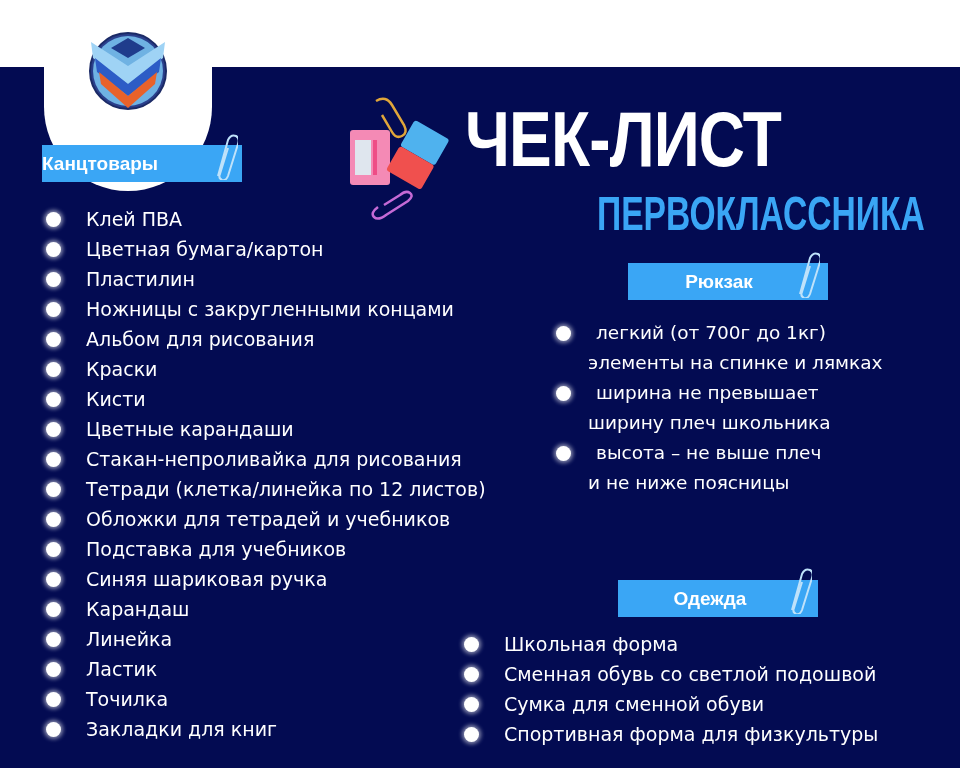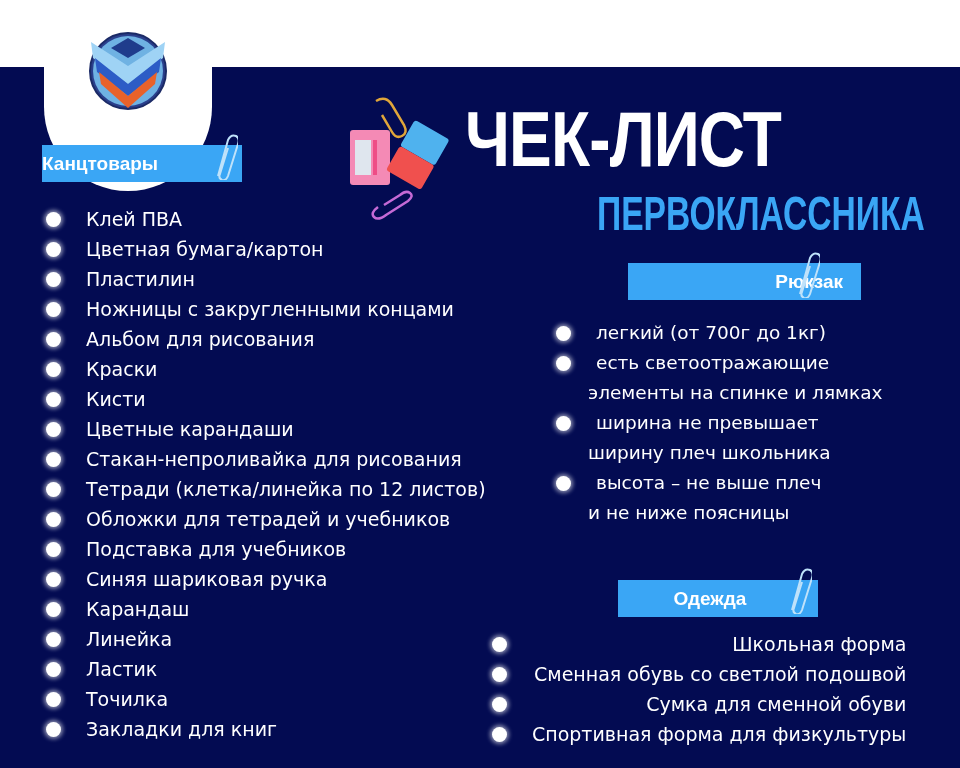--- a/index.html
+++ b/index.html
@@ -97,40 +97,39 @@
   <li><span class="dot"></span><span>Обложки для тетрадей и учебников</span></li>
   <li><span class="dot"></span><span>Подставка для учебников</span></li>
   <li><span class="dot"></span><span>Синяя шариковая ручка</span></li>
   <li><span class="dot"></span><span>Карандаш</span></li>
   <li><span class="dot"></span><span>Линейка</span></li>
   <li><span class="dot"></span><span>Ластик</span></li>
   <li><span class="dot"></span><span>Точилка</span></li>
   <li><span class="dot"></span><span>Закладки для книг</span></li>
 </ul>
 
-<div class="section-label" style="left:628px;top:263px;width:233px;height:37px;justify-content:flex-end;">
+<div class="section-label" style="left:628px;top:263px;width:200px;height:37px;justify-content:center;">
   <span style="margin-right:18px;">Рюкзак</span>
 </div>
 <svg class="clip" style="left:792px;top:250px;width:28px;height:48px" viewBox="0 0 28 48">
   <path d="M8 44 L18 8 q3 -6 8 -4 q4 2 2 8 l-10 32 q-2 5 -6 4 q-4 -2 -2 -6 l8 -26" fill="none" stroke="#bfe2fa" stroke-width="2"></path>
 </svg>
 <ul class="list rk" style="left:556px;top:318px;">
   <li><span class="dot"></span><span>легкий (от 700г до 1кг)</span></li>
-  <li><span class="dot"></span><span>есть светоотражающие</span></li>
   <li class="cont"><span>элементы на спинке и лямках</span></li>
   <li><span class="dot"></span><span>ширина не превышает</span></li>
   <li class="cont"><span>ширину плеч школьника</span></li>
   <li><span class="dot"></span><span>высота – не выше плеч</span></li>
   <li class="cont"><span>и не ниже поясницы</span></li>
 </ul>
 
 <div class="section-label" style="left:618px;top:580px;width:200px;height:37px;justify-content:center;">
   <span style="margin-right:16px;">Одежда</span>
 </div>
 <svg class="clip" style="left:784px;top:566px;width:28px;height:48px" viewBox="0 0 28 48">
   <path d="M8 44 L18 8 q3 -6 8 -4 q4 2 2 8 l-10 32 q-2 5 -6 4 q-4 -2 -2 -6 l8 -26" fill="none" stroke="#bfe2fa" stroke-width="2"></path>
 </svg>
-<ul class="list" style="left:492px;top:629px;text-align:right;">
+<ul class="list" style="left:464px;top:629px;">
   <li><span class="dot"></span><span>Школьная форма</span></li>
   <li><span class="dot"></span><span>Сменная обувь со светлой подошвой</span></li>
   <li><span class="dot"></span><span>Сумка для сменной обуви</span></li>
   <li><span class="dot"></span><span>Спортивная форма для физкультуры</span></li>
 </ul>
 
 </body></html>

